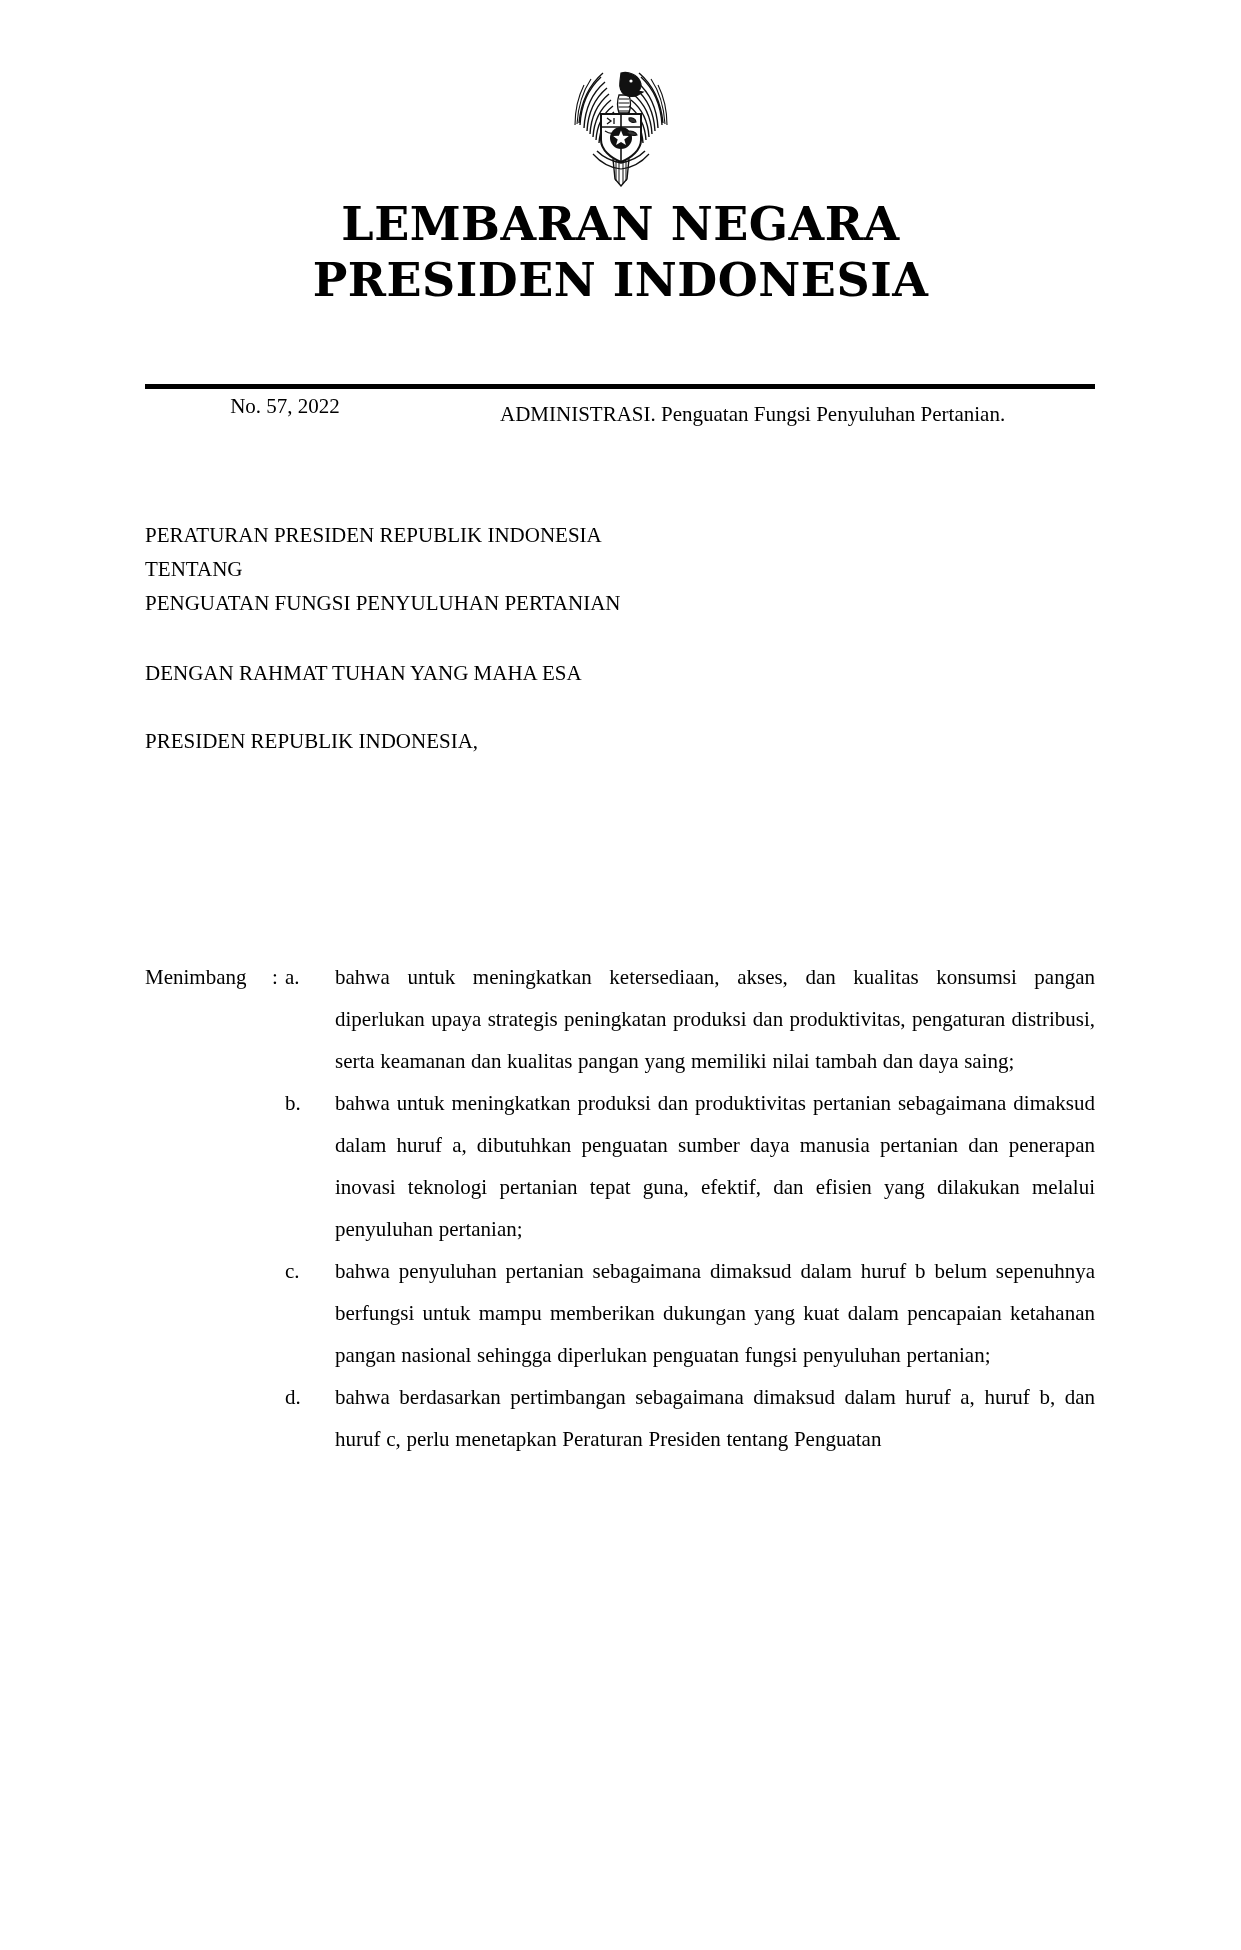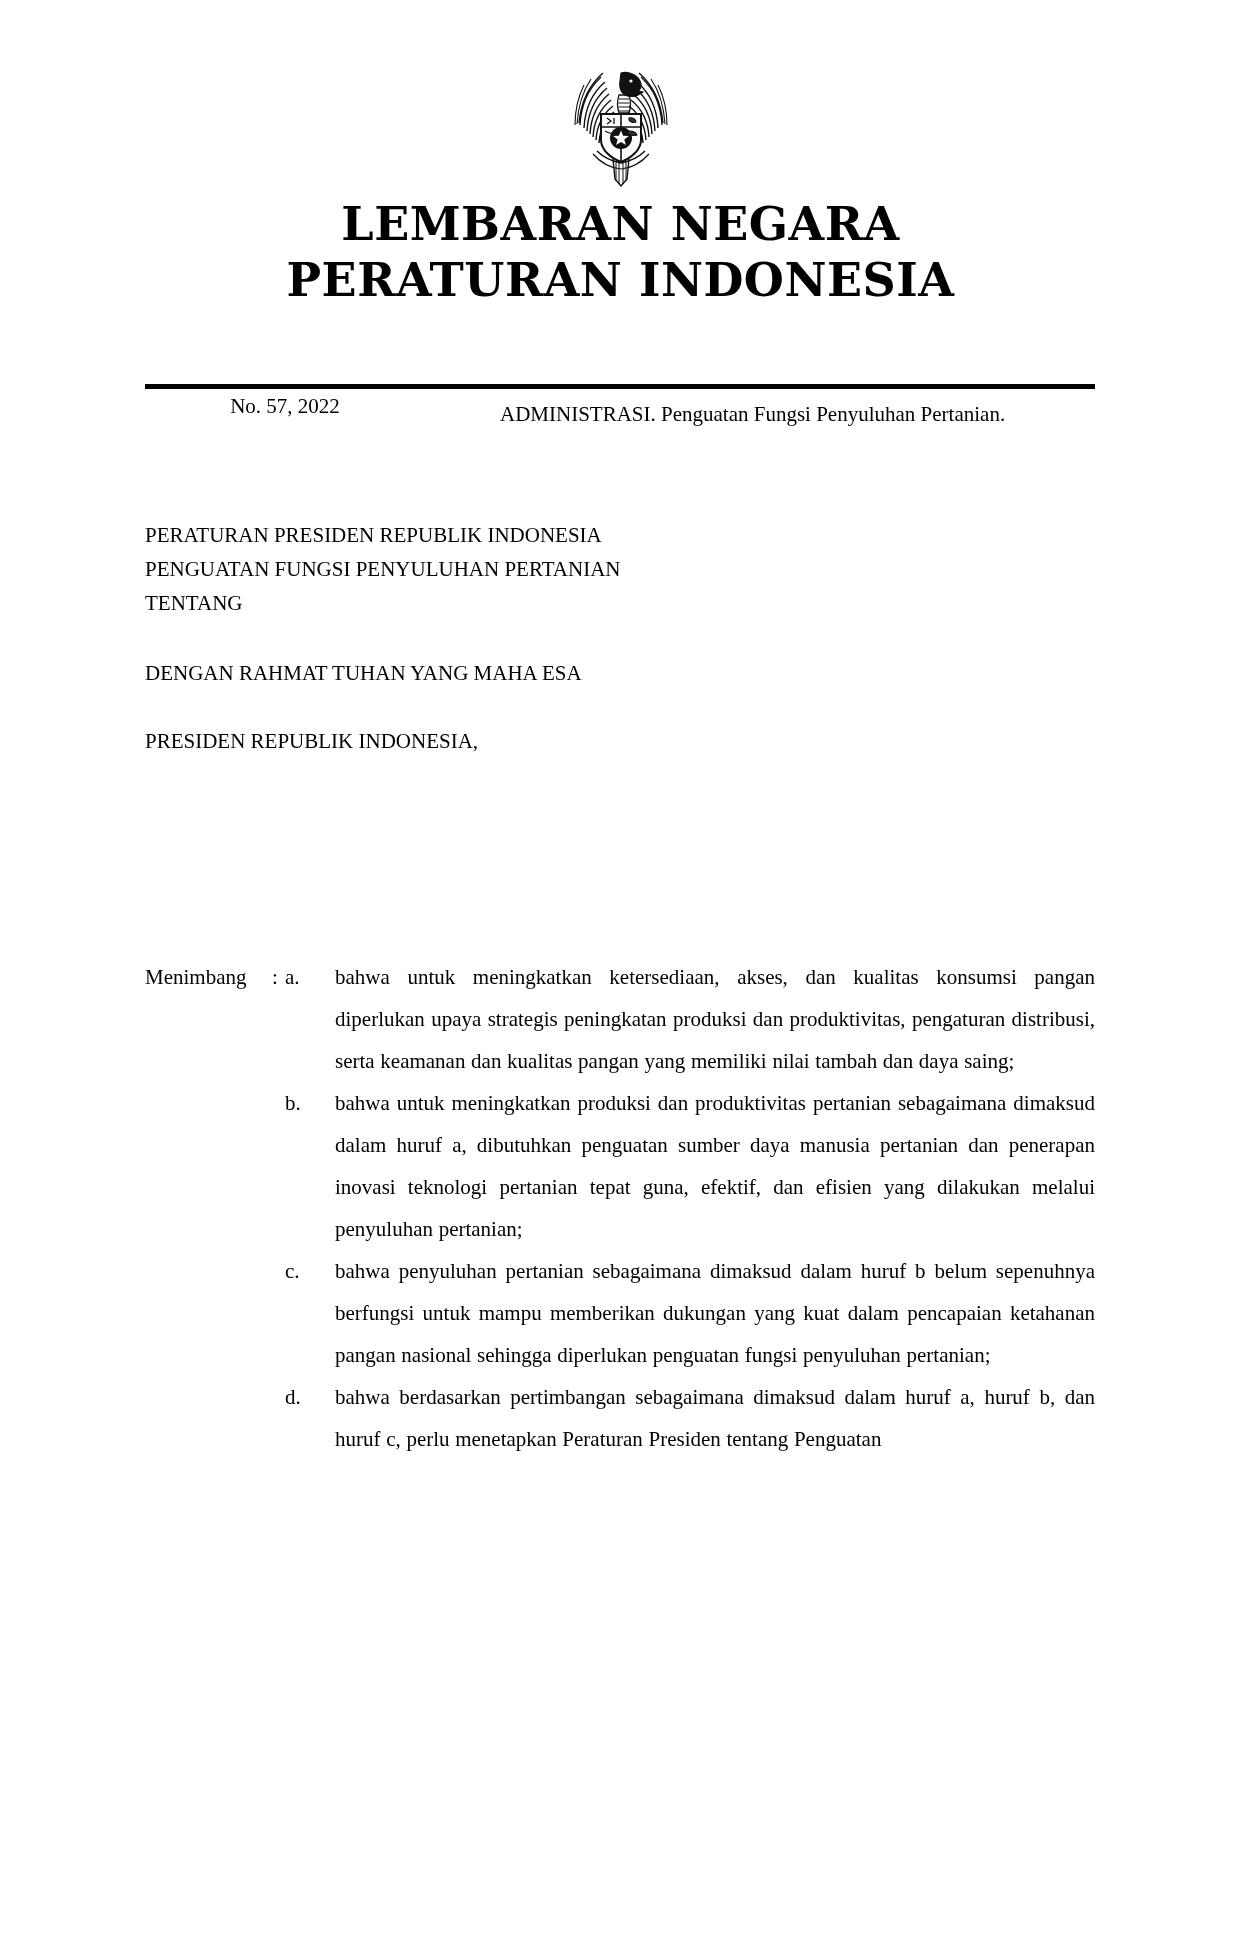--- a/index.html
+++ b/index.html
@@ -244,34 +244,34 @@
 
           <path d="M40 96 C46 102 54 106 64 108 C74 106 82 102 88 96" fill="none" stroke-width="1.5"></path>
           <path d="M36 99 C44 108 54 113 64 114 C74 113 84 108 92 99" fill="none" stroke-width="1.2"></path>
         </g>
       </svg>
     </span>
   </div>
 
   <div class="masthead">
     <span class="line1">LEMBARAN NEGARA</span>
-    <span class="line2">PERATURAN INDONESIA</span>
+    <span class="line2">PRESIDEN INDONESIA</span>
   </div>
 
   <div class="top-rule"></div>
 
   <div class="header-row">
     <div class="no-cell">No. 57, 2022</div>
     <div class="subject-cell">ADMINISTRASI. Penguatan Fungsi Penyuluhan Pertanian.</div>
   </div>
 
   <div class="title-block">
     <span class="t-line">PERATURAN PRESIDEN REPUBLIK INDONESIA</span>
+    <span class="t-line">TENTANG</span>
     <span class="t-line">PENGUATAN FUNGSI PENYULUHAN PERTANIAN</span>
-    <span class="t-line">TENTANG</span>
     <div class="t-gap-lg"></div>
     <span class="t-line">DENGAN RAHMAT TUHAN YANG MAHA ESA</span>
     <div class="t-gap-md"></div>
     <span class="t-line">PRESIDEN REPUBLIK INDONESIA,</span>
   </div>
 
   <div class="considerations">
 
     <div class="cons-row">
       <span class="cons-label">Menimbang</span>

